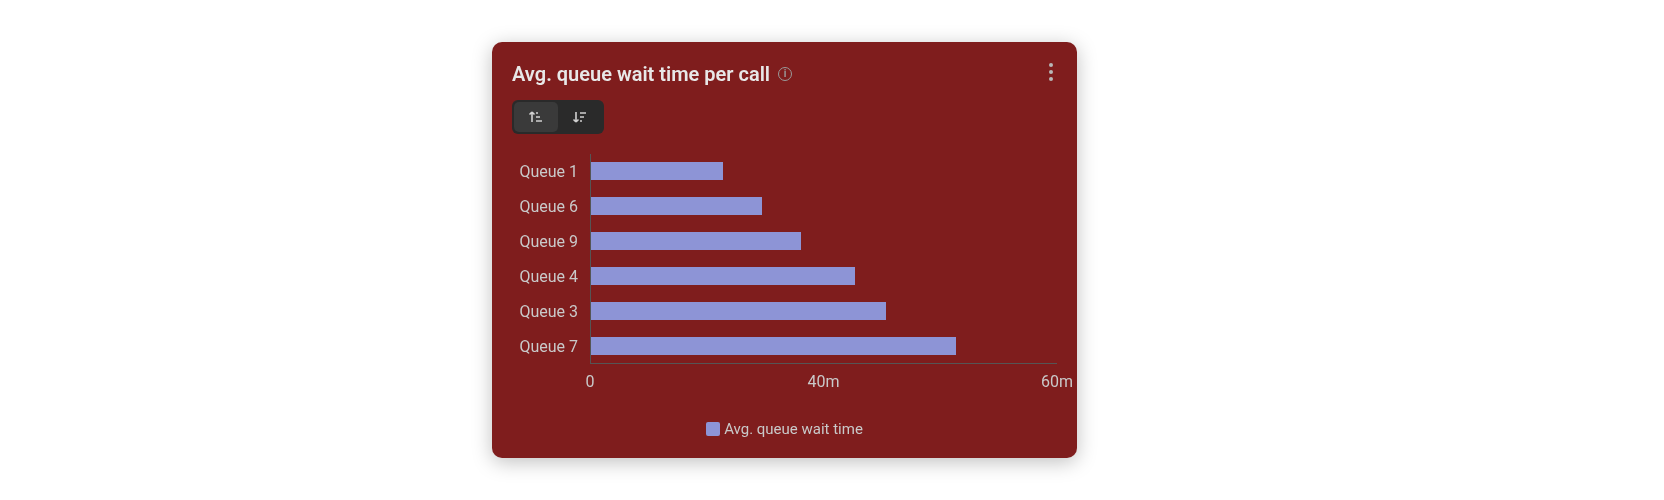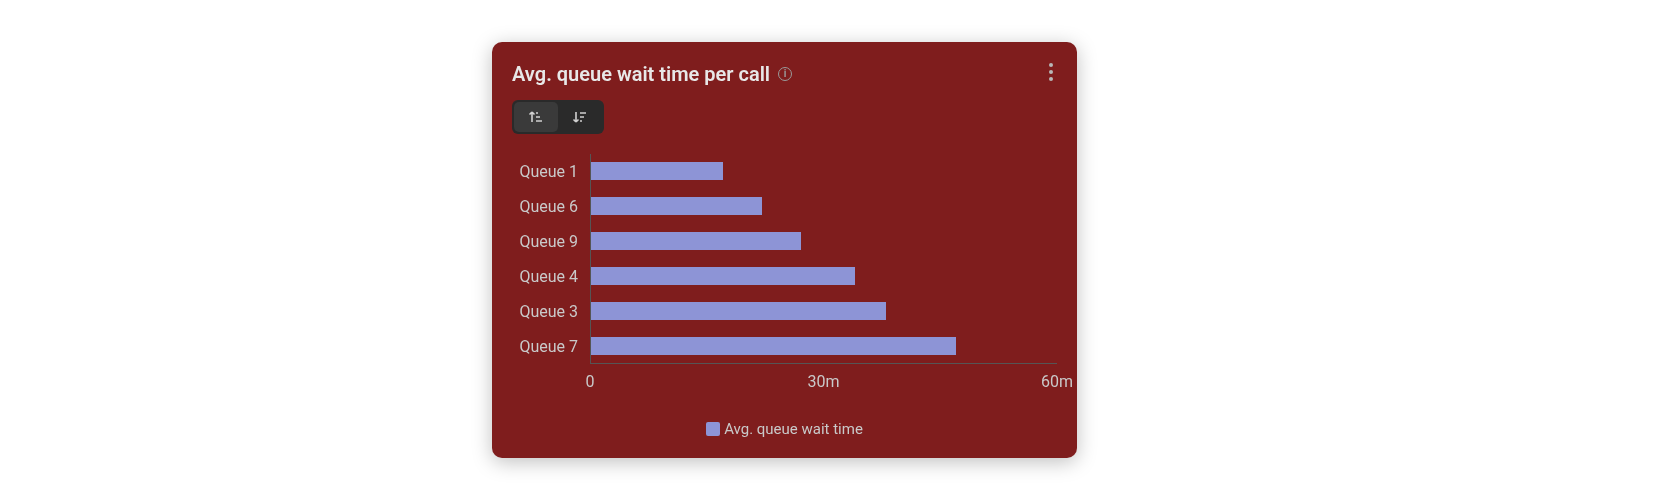--- a/index.html
+++ b/index.html
@@ -210,21 +210,21 @@
         </div>
         <div class="bar-row">
           <div class="bar" style="width: 78.3333%; background: rgb(141, 148, 214);"></div>
         </div>
       </div>
   </div>
 
   <div class="x-axis">
     <div class="x-axis-inner">
       <span class="x-tick-0">0</span>
-      <span class="x-tick-mid">30m</span>
+      <span class="x-tick-mid">40m</span>
       <span class="x-tick-end">60m</span>
     </div>
   </div>
 
   <div class="legend">
     <span class="legend-swatch"></span>
     <span>Avg. queue wait time</span>
   </div>
 
 </div>

